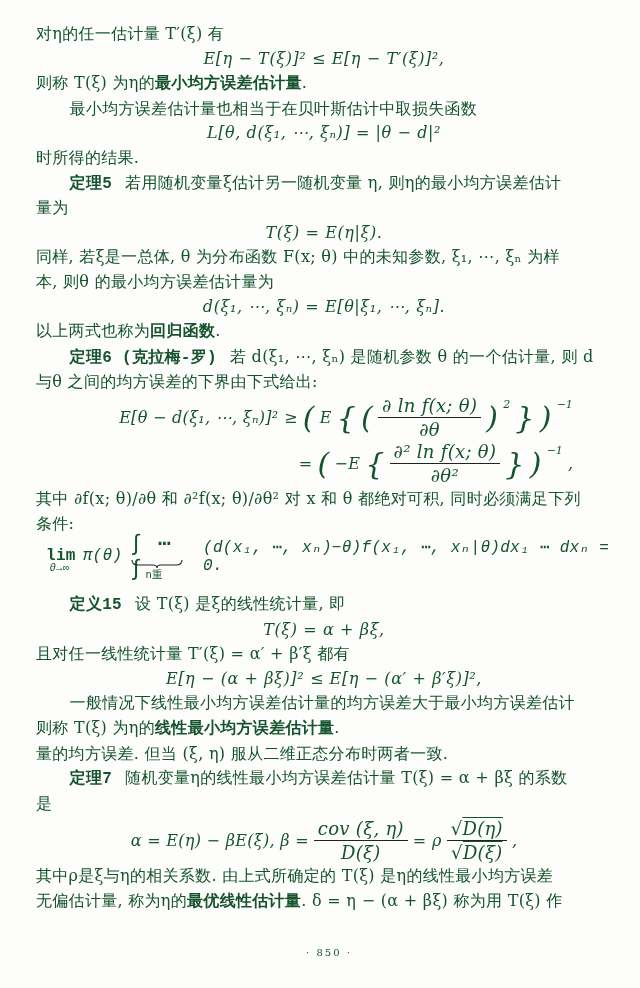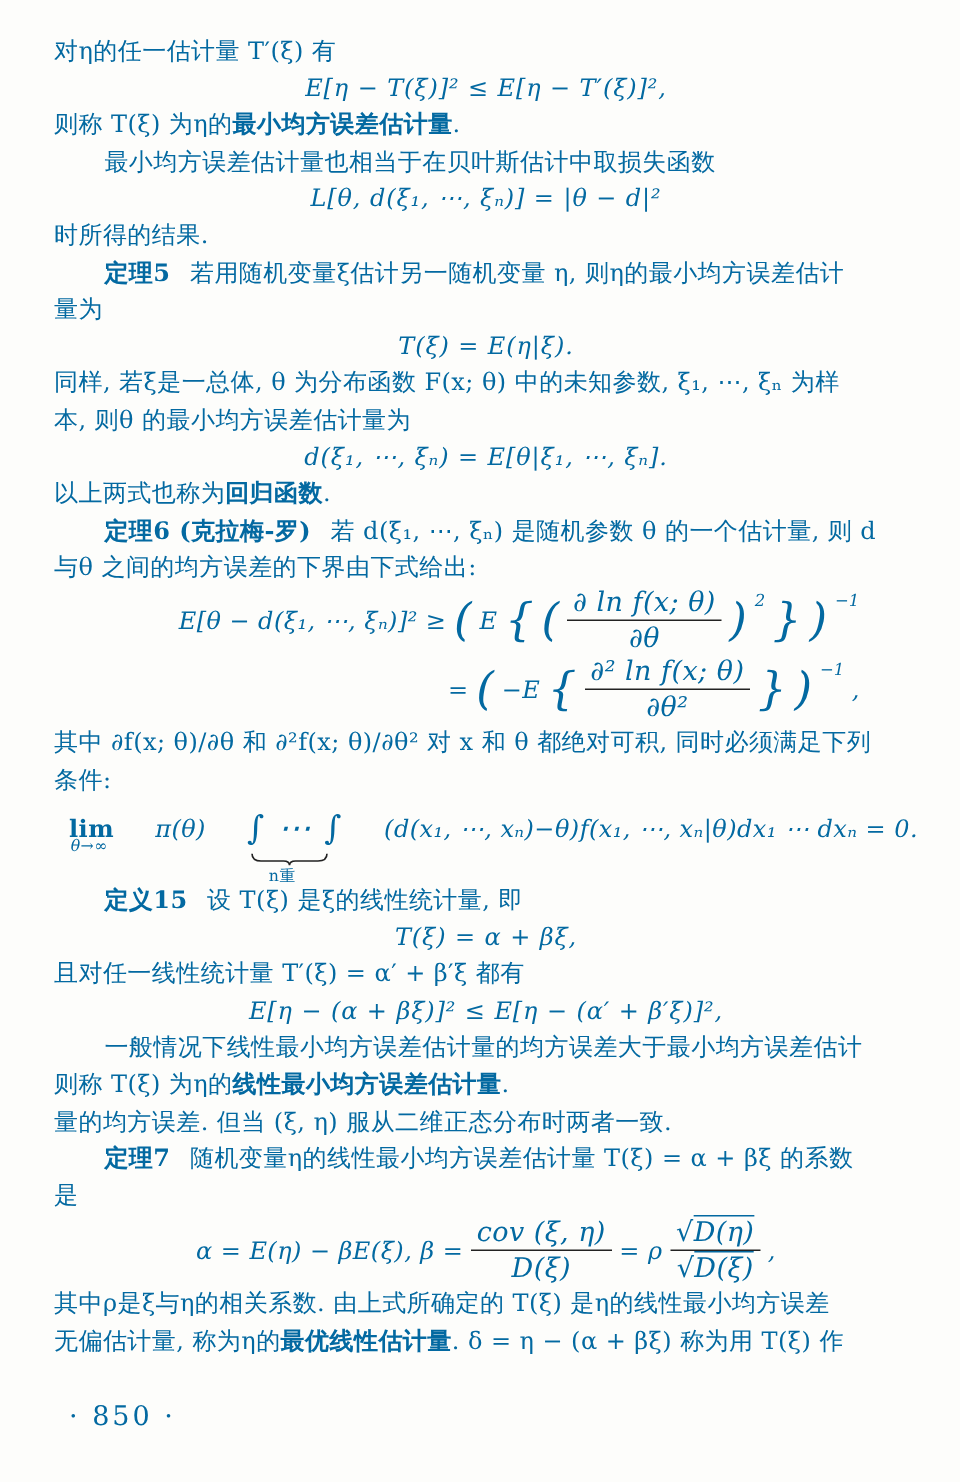--- a/index.html
+++ b/index.html
@@ -4,55 +4,55 @@
 <style>
   html,body{margin:0;padding:0;background:#e8e8e6;}
   .page{
     position:relative;
     width:640px;height:988px;
     margin:0 auto;
     background:#fdfdfb;
     box-sizing:border-box;
     padding:22px 28px 0 36px;
     overflow:hidden;
-    color:#0369a1;
+    color:#14532d;
     font-family:"DejaVu Serif","Liberation Serif",serif;
     font-size:16px;
     letter-spacing:0.3px;
   }
   .ln{line-height:24.6px;white-space:nowrap;}
   .ind{text-indent:2.1em;}
   .ctr{text-align:center;}
-  .b{font-weight:700;}
+  .b{font-weight:700;font-family:Liberation Mono, monospace;}
   .thmlabel{margin-right:13px;}
   .mathline{font-style:italic;letter-spacing:0.6px;}
   
   .tallrow{display:flex;align-items:center;justify-content:center;gap:5px;font-style:italic;}
   .row46{height:46px;}
   .row48{height:48px;}
   .shift1{transform:translateX(22px);}
   .shift2{transform:translateX(112px);}
   .frac{display:inline-block;vertical-align:middle;text-align:center;font-size:18px;line-height:1.18;}
   .frac .num{display:block;border-bottom:1.4px solid #222;padding:0 4px 1px;}
   .frac .den{display:block;padding-top:1px;}
   .bp{font-size:30px;font-weight:400;line-height:1;}
   .sp{align-self:flex-start;font-size:11px;margin-top:3px;letter-spacing:0;}
   .ov{text-decoration:overline;}
   
   .limrow{display:flex;align-items:center;justify-content:space-between;gap:7px;
-          font-style:italic;height:40px;margin-bottom:16px;padding-left:10px;}
+          font-style:italic;height:40px;margin-bottom:16px;padding-left:10px;font-family:Liberation Mono, monospace;}
   .limgrp{position:relative;display:inline-block;font-style:normal;font-weight:600;}
   .limsub{position:absolute;top:15px;left:-3px;right:0;font-size:10.5px;font-weight:400;
           font-style:italic;text-align:center;white-space:nowrap;}
   .intgrp{position:relative;display:inline-block;}
   .ints{font-size:22px;letter-spacing:1px;}
   .ubrace{position:absolute;left:2px;top:30px;}
   .ulabel{position:absolute;top:38px;left:0;right:17px;text-align:center;
           font-size:10.5px;font-style:normal;white-space:nowrap;}
-  .pageno{margin-top:26px;padding-left:10px;font-size:18px;letter-spacing:2px;}
+  .pageno{margin-top:26px;padding-left:10px;font-size:10px;letter-spacing:2px;text-align:center;}
 </style>
 </head>
 <body>
 
 <div class="page">
 
   <div class="ln"><span>对η的任一估计量 T′(ξ) 有</span></div>
 
   <div class="ln ctr mathline"><span>E[η − T(ξ)]² ≤ E[η − T′(ξ)]²,</span></div>
 

